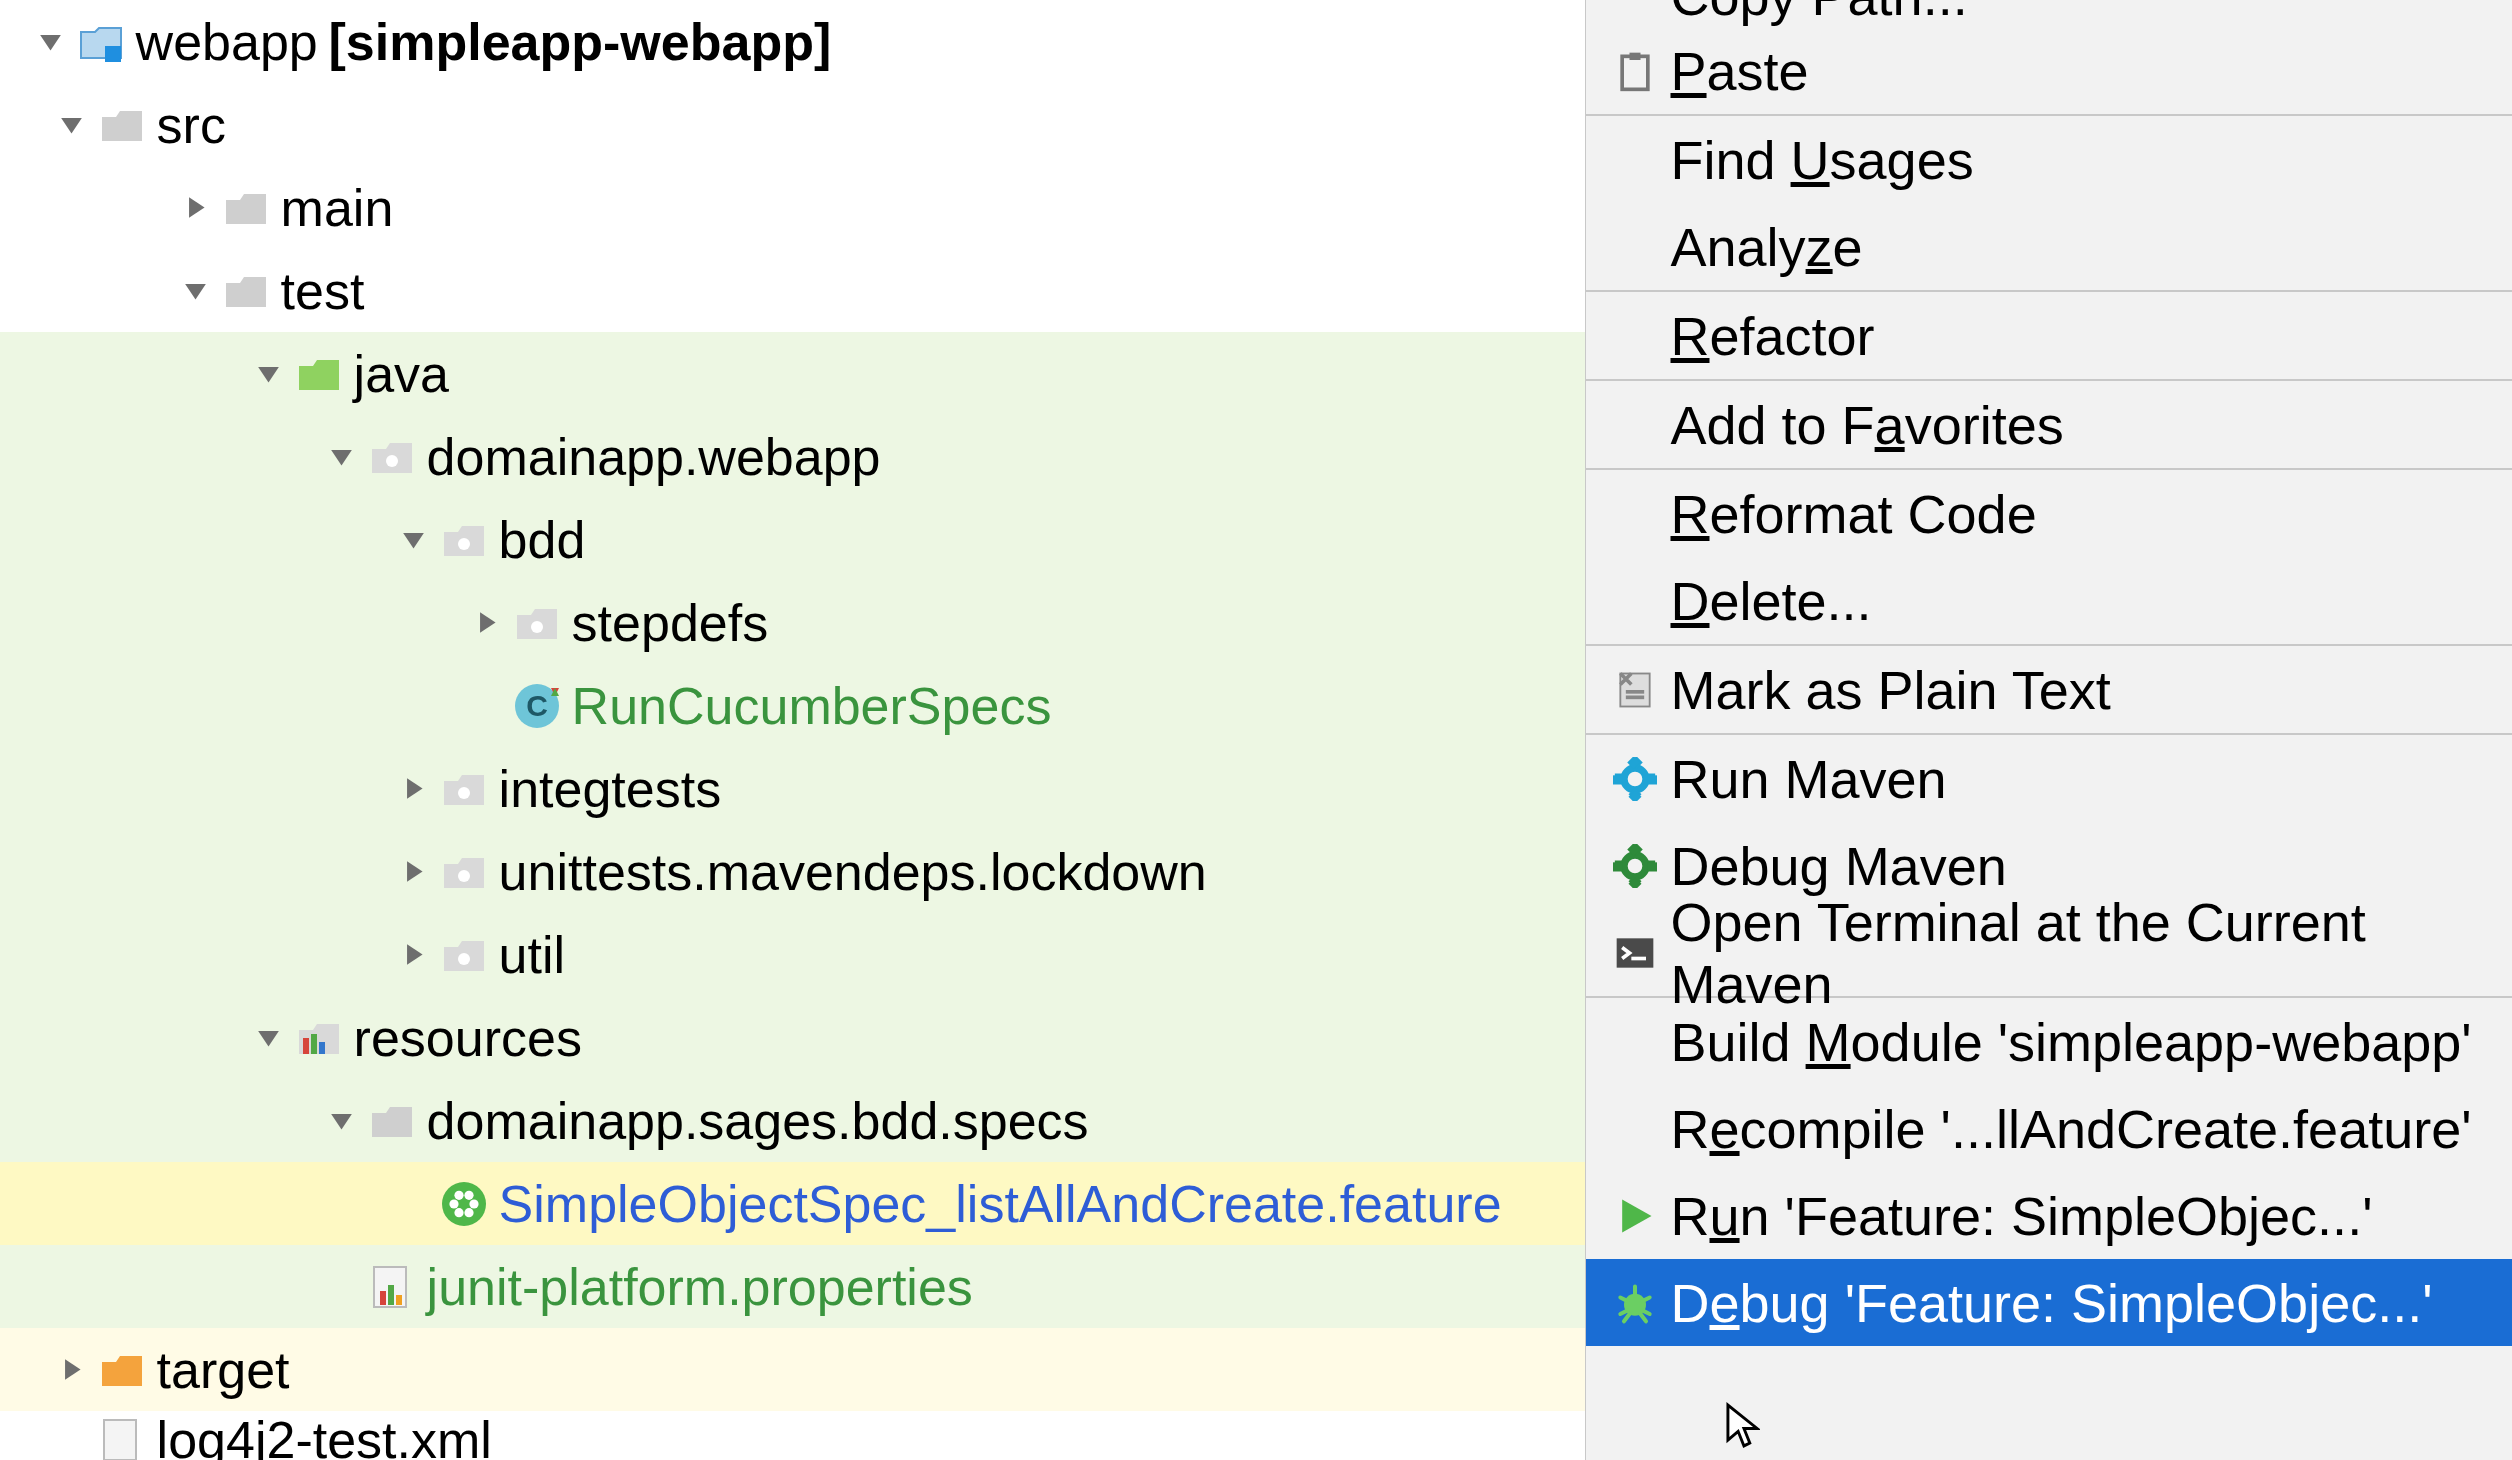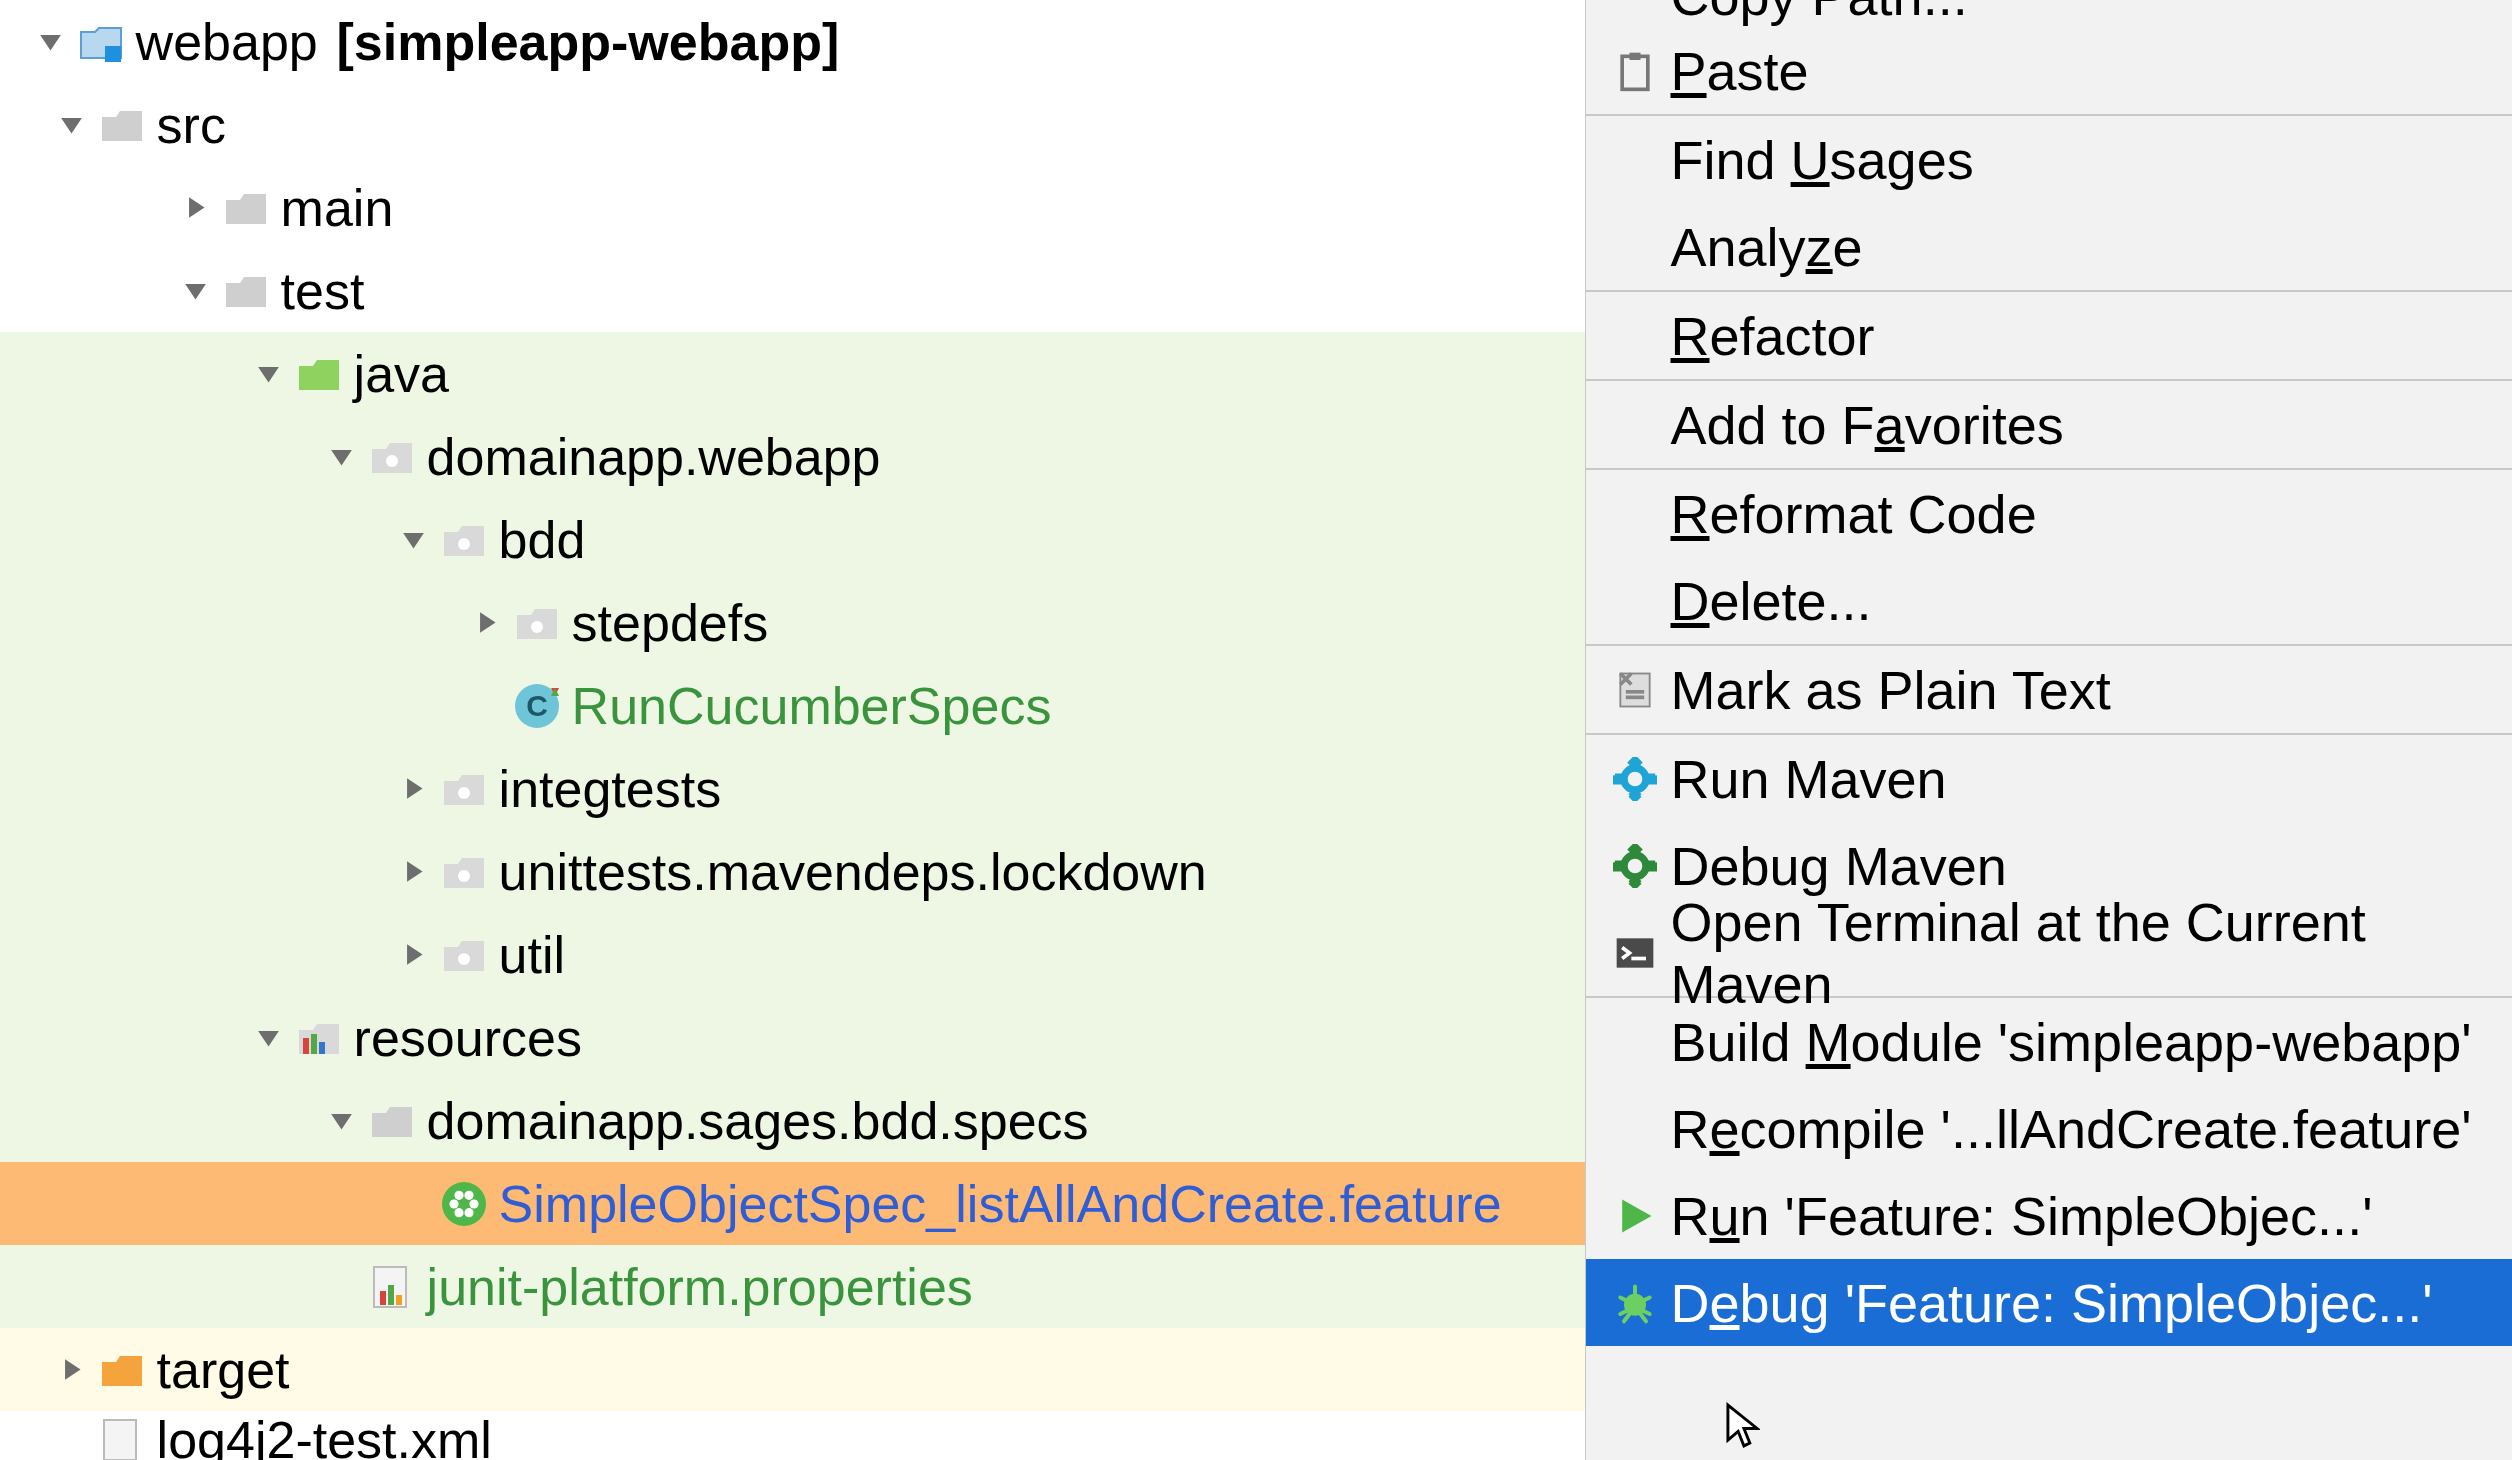--- a/index.html
+++ b/index.html
@@ -10,29 +10,29 @@
 
   
   .row { display: flex; align-items: center; height: 83px; font-size: 52px; gap: 10.8px; text-align: center; }
   .row .arrow { width: 31px; height: 31px; flex: 0 0 31px; }
   .row .arrow svg { width: 31px; height: 31px; display: block; }
   .row .iconwrap { width: 48px; height: 48px; flex: 0 0 48px; display: flex; align-items: center; justify-content: center; }
   .row .iconwrap svg { width: 48px; height: 48px; }
   .row .label { white-space: nowrap; }
 
   .bg-green { background: #edf7e3; }
-  .bg-sel   { background: #fdba74; }
+  .bg-sel   { background: #fef9c3; }
   .bg-yel   { background: #fffbe6; }
 
   .lbl-black { color: #000; }
   .lbl-green { color: #3a943e; }
   .lbl-link  { color: #2e5dd6; }
 
   
-  .suffix { font-weight: 700; margin-left: 8px; }
+  .suffix { font-weight: 700; }
 
   
   .ind0 { padding-left: 35px; }
   .ind1 { padding-left: 56px; }
   .ind2 { padding-left: 180px; }
   .ind3 { padding-left: 253px; }
   .ind4 { padding-left: 326px; }
   .ind5 { padding-left: 398px; }
   .ind6 { padding-left: 471px; }
   

